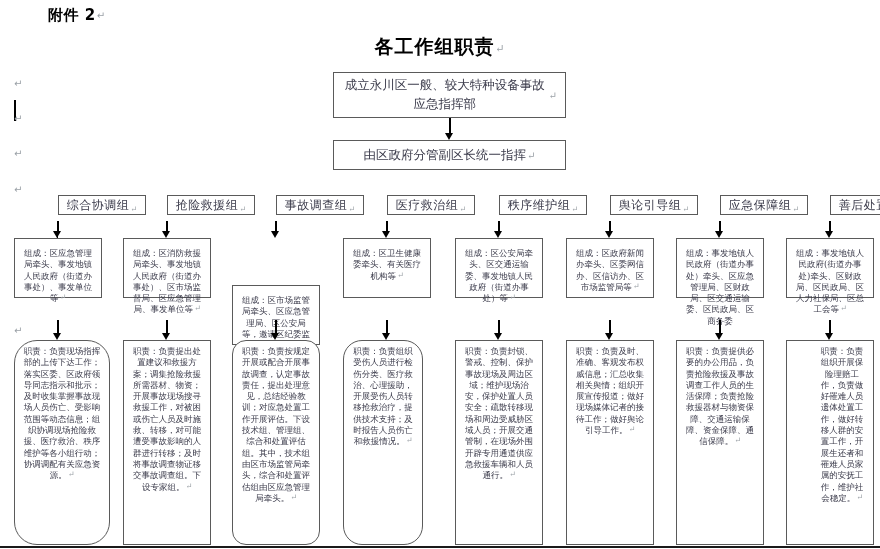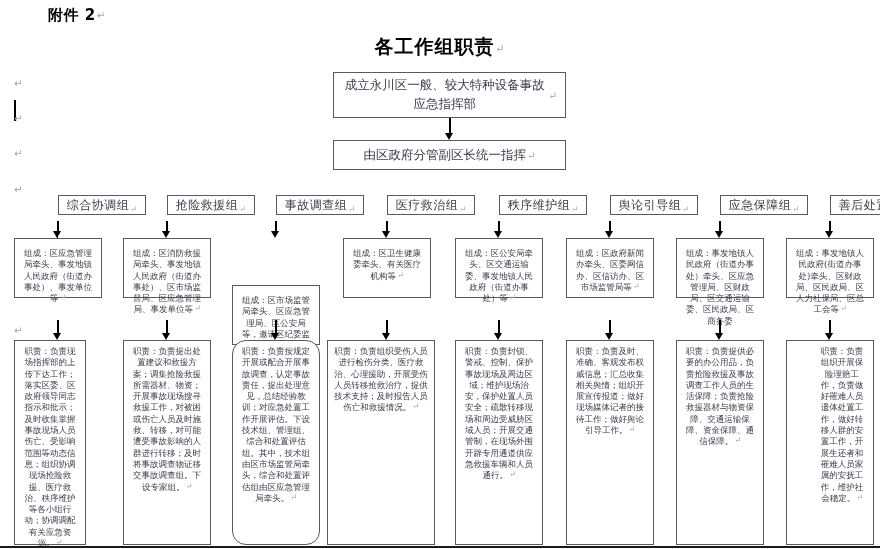--- a/index.html
+++ b/index.html
@@ -211,21 +211,21 @@
   <div class="connector" style="left:57px; top:221px; height:17px;"></div>
   <div class="arrow" style="left:53px; top:221px; height:17px;">
       <div class="stem" style="height:11px;"></div>
       <div class="head" style="top:10px;"></div>
     </div>
   <div class="box col-comp" style="left:14px; width:88px;"><span>组成：区应急管理局牵头、事发地镇人民政府（街道办事处）、事发单位等</span><span class="pilcrow">↵</span></div>
   <div class="arrow" style="left:53px; top:320px; height:20px;">
       <div class="stem" style="height:14px;"></div>
       <div class="head" style="top:13px;"></div>
     </div>
-  <div class="box col-duty" style="left:14px; width:72px;"><span>职责：负责现场指挥部的上传下达工作；落实区委、区政府领导同志指示和批示；及时收集掌握事故现场人员伤亡、受影响范围等动态信息；组织协调现场抢险救援、医疗救治、秩序维护等各小组行动；协调调配有关应急资源。</span><span class="pilcrow">↵</span></div>
+  <div class="box col-duty" style="left:14px; width:96px;border-radius:23px;"><span>职责：负责现场指挥部的上传下达工作；落实区委、区政府领导同志指示和批示；及时收集掌握事故现场人员伤亡、受影响范围等动态信息；组织协调现场抢险救援、医疗救治、秩序维护等各小组行动；协调调配有关应急资源。</span><span class="pilcrow">↵</span></div>
 
   <div class="box col-head" style="left:123px; width:88px;">
       <span>抢险救援组</span>
       <span class="pilcrow">↵</span>
     </div>
   <div class="arrow" style="left:162px; top:221px; height:17px;">
       <div class="stem" style="height:11px;"></div>
       <div class="head" style="top:10px;"></div>
     </div>
   <div class="box col-comp" style="left:123px; width:88px;"><span>组成：区消防救援局牵头、事发地镇人民政府（街道办事处）、区市场监督局、区应急管理局、事发单位等</span><span class="pilcrow">↵</span></div>
@@ -256,21 +256,21 @@
     </div>
   <div class="arrow" style="left:382px; top:221px; height:17px;">
       <div class="stem" style="height:11px;"></div>
       <div class="head" style="top:10px;"></div>
     </div>
   <div class="box col-comp" style="left:343px; width:88px;"><span>组成：区卫生健康委牵头、有关医疗机构等</span><span class="pilcrow">↵</span></div>
   <div class="arrow" style="left:382px; top:320px; height:20px;">
       <div class="stem" style="height:14px;"></div>
       <div class="head" style="top:13px;"></div>
     </div>
-  <div class="box col-duty" style="left:327px; width:108px;"><span>职责：负责组织受伤人员进行检伤分类、医疗救治、心理援助，开展受伤人员转移抢救治疗，提供技术支持；及时报告人员伤亡和救援情况。</span><span class="pilcrow">↵</span></div>
+  <div class="box col-duty" style="left:343px; width:80px;border-radius:19px;"><span>职责：负责组织受伤人员进行检伤分类、医疗救治、心理援助，开展受伤人员转移抢救治疗，提供技术支持；及时报告人员伤亡和救援情况。</span><span class="pilcrow">↵</span></div>
 
   <div class="box col-head" style="left:455px; width:88px;">
       <span>秩序维护组</span>
       <span class="pilcrow">↵</span>
     </div>
   <div class="arrow" style="left:494px; top:221px; height:17px;">
       <div class="stem" style="height:11px;"></div>
       <div class="head" style="top:10px;"></div>
     </div>
   <div class="box col-comp" style="left:455px; width:88px;"><span>组成：区公安局牵头、区交通运输委、事发地镇人民政府（街道办事处）等</span><span class="pilcrow">↵</span></div>

